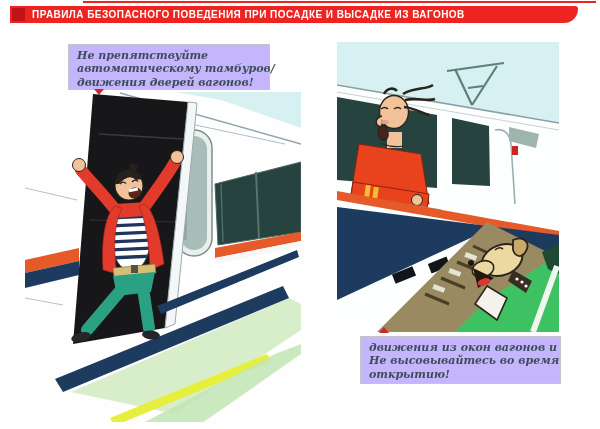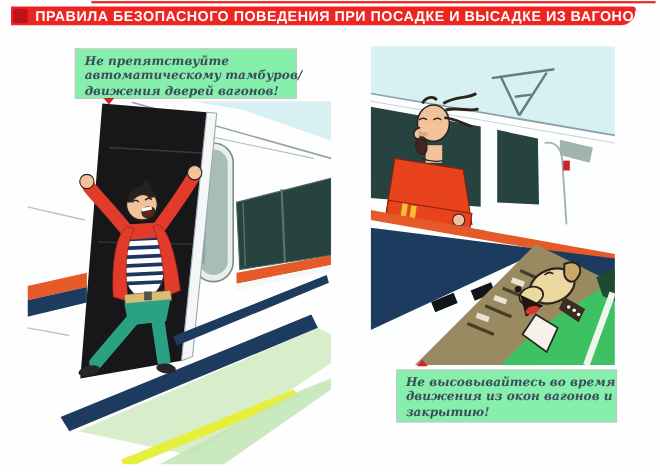--- a/index.html
+++ b/index.html
@@ -16,26 +16,26 @@
   .header-bar {
     position:absolute; left:10px; top:6px; width:568px; height:17px;
     background:#ee2420; border-radius:0 3px 14px 0;
   }
   .header-chip {
     position:absolute; left:2px; top:2px; width:13px; height:13px;
     background:#bf1219;
   }
   .header-title {
     position:absolute; left:22px; top:0; height:17px; line-height:17px;
-    color:#ffffff; font-size:13px; font-weight:bold; letter-spacing:0.45px;
+    color:#ffffff; font-size:10px; font-weight:bold; letter-spacing:0.45px;
     white-space:nowrap; text-transform:uppercase;
   }
   
   .caption {
-    position:absolute; background:#86efac; border:1px solid #c3c7ca;
+    position:absolute; background:#c4b5fd; border:1px solid #c3c7ca;
     padding:4px 8px 3px 8px;
     font-family:"DejaVu Serif", serif; font-style:italic; font-weight:bold;
     color:#3c4d5c; font-size:11px; line-height:1.22; white-space:nowrap;
   }
   .caption-left  { left:68px;  top:44px;  width:202px; height:46px; }
   .caption-right { left:360px; top:336px; width:201px; height:48px; }
   
   .tri-down {
     position:absolute; left:94px; top:89px; width:0; height:0;
     border-left:5px solid transparent; border-right:5px solid transparent;
@@ -237,16 +237,16 @@
     <path d="M176,198 C188,193 195,202 187,212 C182,217 175,212 176,204 Z" fill="#caa86a" stroke="#2a241c" stroke-width="1.8"></path>
     <polygon points="176,228 195,239 189,251 171,239" fill="#3a2e20"></polygon>
     <circle cx="180" cy="237" r="1.6" fill="#ffffff"></circle>
     <circle cx="185" cy="240" r="1.6" fill="#ffffff"></circle>
     <circle cx="189" cy="244" r="1.6" fill="#ffffff"></circle>
   </g>
 </svg>
 
 <div class="tri-up"></div>
 <div class="caption caption-right">
+  <div>движения из окон вагонов и</div>
   <div>Не высовывайтесь во время</div>
-  <div>движения из окон вагонов и</div>
-  <div>закрытию!</div>
+  <div>открытию!</div>
 </div>
 
 </body></html>

